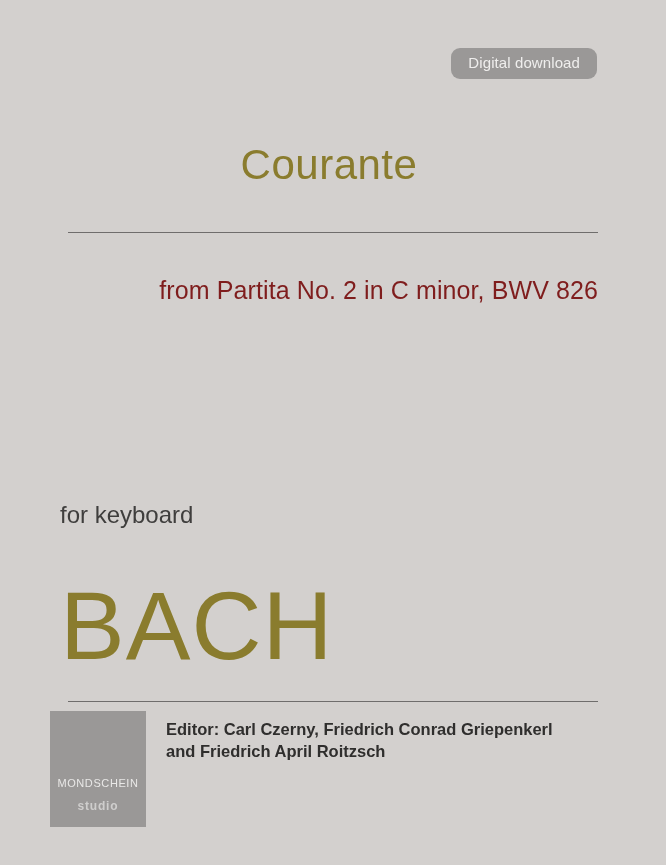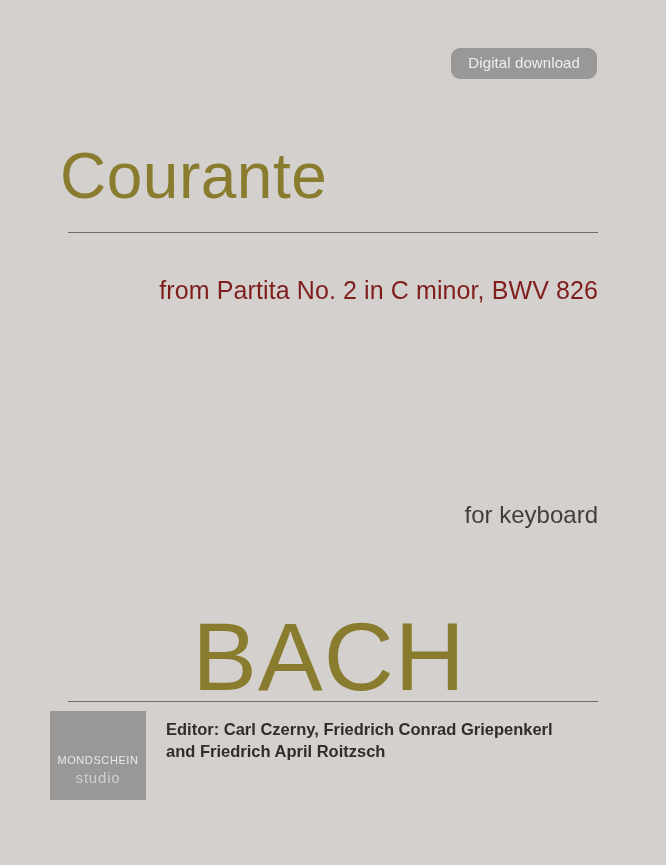--- a/index.html
+++ b/index.html
@@ -36,22 +36,22 @@
     line-height: 1;
     white-space: nowrap;
   }
 
   
   .title {
     position: absolute;
     top: 143px;
     right: 68px;
     left: 60px;
-    text-align: left;
-    font-size: 64px;
+    text-align: center;
+    font-size: 42px;
     color: #8a7c2e;
     font-weight: 400;
     letter-spacing: 0.5px;
     line-height: 1.05;
   }
 
   .rule-top {
     position: absolute;
     left: 68px;
     right: 68px;
@@ -70,32 +70,32 @@
     color: #7f1d1d;
     font-weight: 400;
     letter-spacing: 0.1px;
   }
 
   .instrument {
     position: absolute;
     top: 501px;
     left: 60px;
     right: 68px;
-    text-align: right;
+    text-align: left;
     font-size: 24px;
     color: #3f3e3d;
     font-weight: 400;
   }
 
   .composer {
     position: absolute;
-    top: 608px;
+    top: 577px;
     left: 60px;
     right: 68px;
-    text-align: center;
+    text-align: left;
     font-size: 97px;
     color: #8a7c2e;
     font-weight: 400;
     letter-spacing: 1px;
     line-height: 1;
   }
 
   .rule-bottom {
     position: absolute;
     left: 68px;
@@ -104,40 +104,41 @@
     height: 1px;
     background: #6f6d6c;
   }
 
   
   .logo {
     position: absolute;
     left: 50px;
     top: 711px;
     width: 96px;
-    height: 89px;
+    height: 116px;
     background: #9a9897;
     color: #e9e8e7;
     display: flex;
     flex-direction: column;
     align-items: center;
     justify-content: flex-end;
     padding-bottom: 14px;
     box-sizing: border-box;
   }
   .logo-name {
     font-size: 11px;
     letter-spacing: 0.6px;
     line-height: 1.1;
   }
   .logo-sub {
-    font-size: 15px;
+    font-size: 12px;
     letter-spacing: 0.8px;
     color: #cfcecd;
-    margin-top: 3px;
+    margin-top: 10px;
+    font-weight: bold;
   }
 
   .editor {
     position: absolute;
     left: 166px;
     top: 718px;
     width: 420px;
     font-size: 16.5px;
     color: #2f2e2d;
     font-weight: 700;

